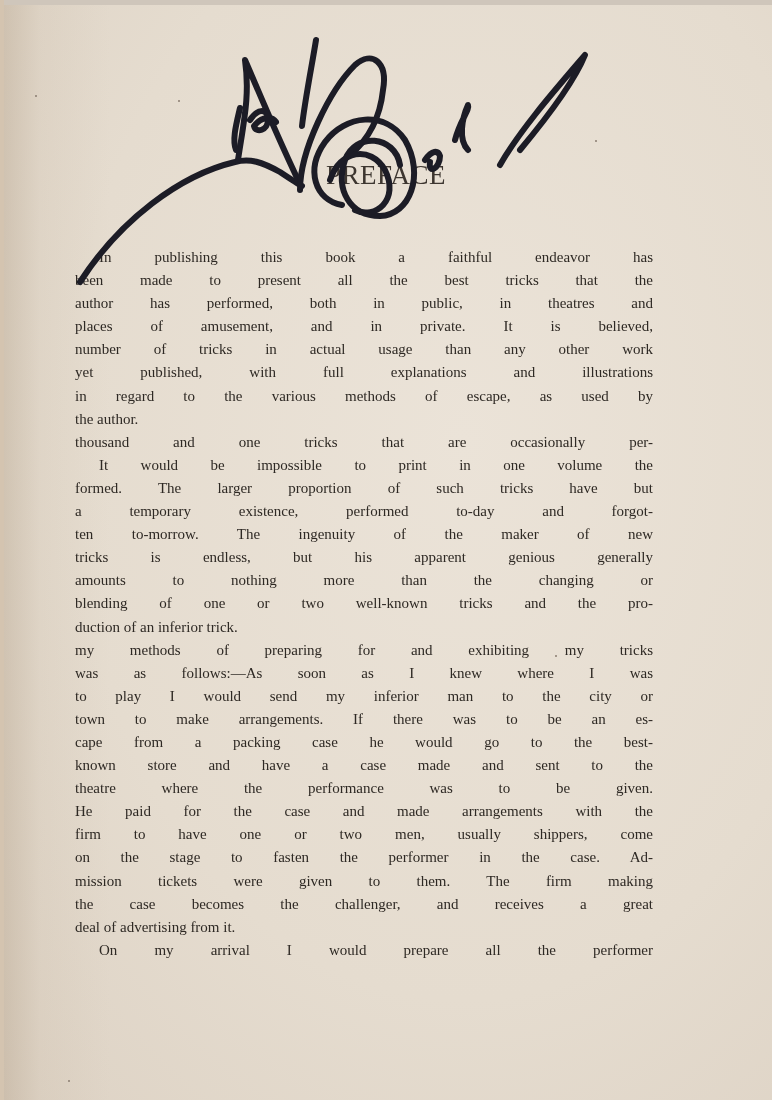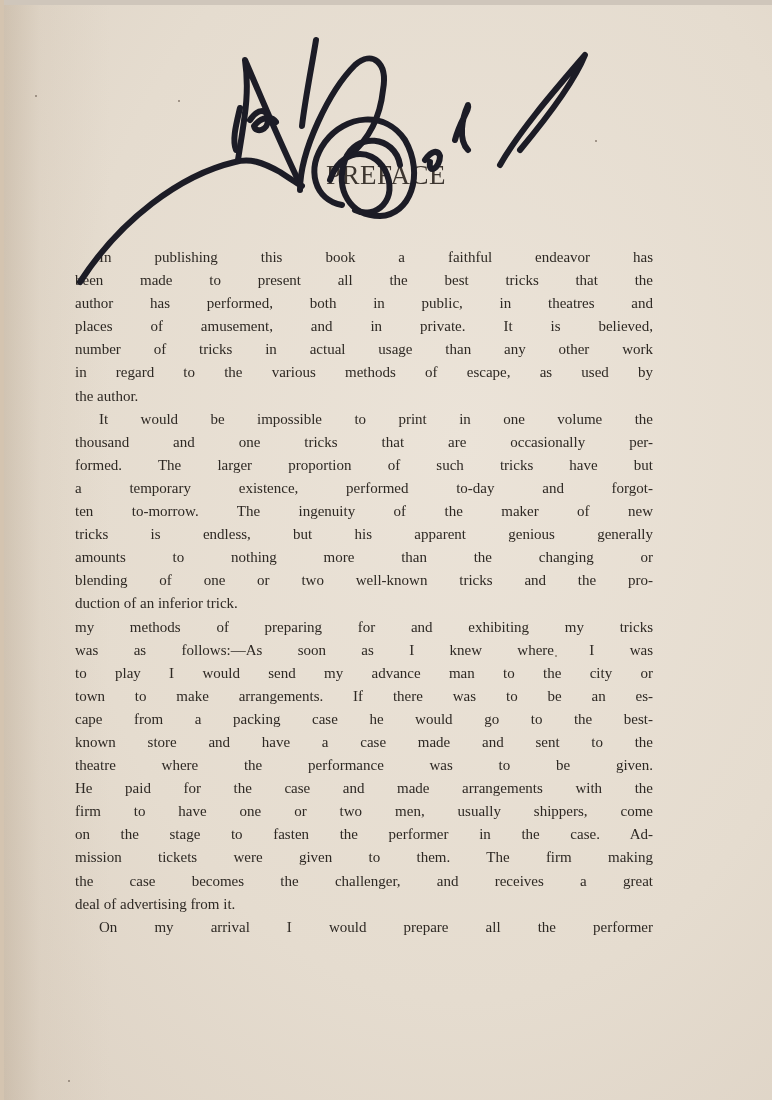--- a/index.html
+++ b/index.html
@@ -89,40 +89,41 @@
   <h1 class="title">PREFACE</h1>
 
   <div class="body-text">
 
     <div>
       <span class="line indent">In publishing this book a faithful endeavor has</span>
       <span class="line">been made to present all the best tricks that the</span>
       <span class="line">author has performed, both in public, in theatres and</span>
       <span class="line">places of amusement, and in private.  It is believed,</span>
       <span class="line">number of tricks in actual usage than any other work</span>
+      <span class="line">yet published, with full explanations and illustrations</span>
       <span class="line">in regard to the various methods of escape, as used by</span>
       <span class="line last">the author.</span>
     </div>
 
     <div>
+      <span class="line">thousand and one tricks that are occasionally per-</span>
       <span class="line indent">It would be impossible to print in one volume the</span>
-      <span class="line">thousand and one tricks that are occasionally per-</span>
       <span class="line">formed.  The larger proportion of such tricks have but</span>
       <span class="line">a temporary existence, performed to-day and forgot-</span>
       <span class="line">ten to-morrow.  The ingenuity of the maker of new</span>
       <span class="line">tricks is endless,  but his apparent genious generally</span>
       <span class="line">amounts to nothing more than the changing or</span>
       <span class="line">blending of one or two well-known tricks and the pro-</span>
       <span class="line last">duction of an inferior trick.</span>
     </div>
 
     <div>
       <span class="line">my methods of preparing for and exhibiting my tricks</span>
       <span class="line">was as follows:—As soon as I knew where I was</span>
-      <span class="line">to play I would send my advance man to the city or</span>
+      <span class="line">to play I would send my inferior man to the city or</span>
       <span class="line">town to make arrangements.  If there was to be an es-</span>
       <span class="line">cape from a packing case he would go to the best-</span>
       <span class="line">known store and have a case made and sent to the</span>
       <span class="line">theatre where the performance was to be given.</span>
       <span class="line">He paid for the case and made arrangements with the</span>
       <span class="line">firm to have one or two men, usually shippers, come</span>
       <span class="line">on the stage to fasten the performer in the case.  Ad-</span>
       <span class="line">mission tickets were given to them.  The firm making</span>
       <span class="line">the case becomes the challenger, and receives a great</span>
       <span class="line last">deal of advertising from it.</span>

